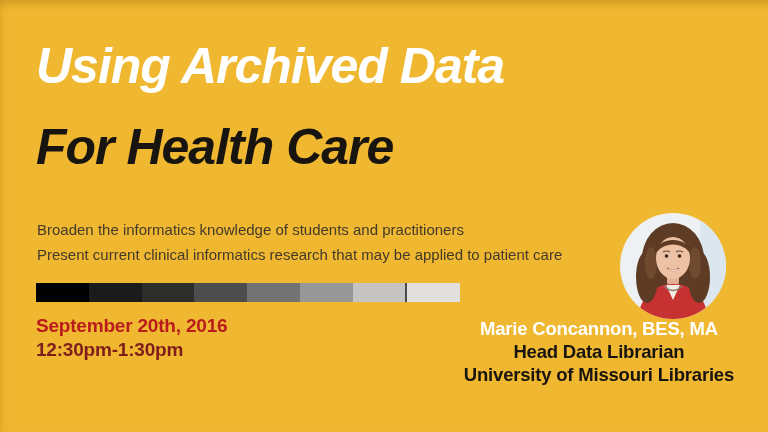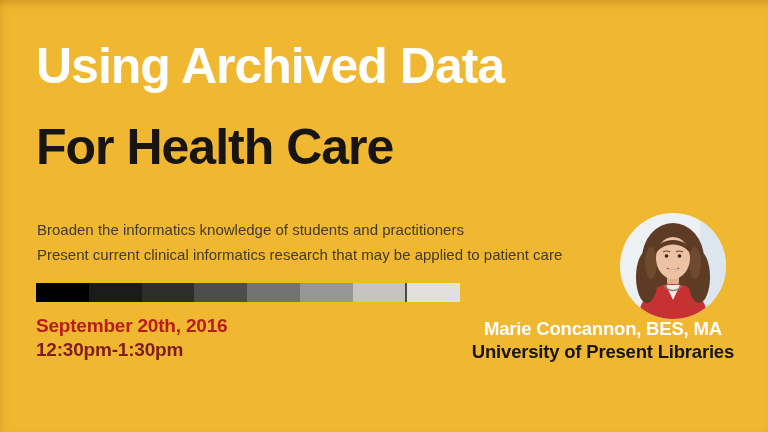--- a/index.html
+++ b/index.html
@@ -25,20 +25,21 @@
   }
 
   .title {
     position: absolute;
     left: 36px;
     top: 38px;
     font-size: 50px;
     font-weight: 800;
     line-height: 57px;
     letter-spacing: -1px;
+    font-style: italic;
   }
   .title-line-white { color: #FFFFFF; }
   .title-line-dark  { color: #18140F; margin-top: 24px; }
 
   .subtitle {
     position: absolute;
     left: 37px;
     top: 217px;
     font-size: 15px;
     line-height: 25px;
@@ -119,21 +120,22 @@
       <div class="seg" style="background: rgb(225, 224, 223);"></div>
     </div>
 
   <div class="schedule">
     <div class="date">September 20th, 2016</div>
     <div class="time">12:30pm-1:30pm</div>
   </div>
 
   <div class="speaker">
     <div class="name">Marie Concannon, BES, MA</div>
-    <div class="org">University of Present Libraries</div>
+    <div class="role">Head Data Librarian</div>
+    <div class="org">University of Missouri Libraries</div>
   </div>
 
   <div class="avatar">
     <svg viewBox="0 0 106 106" xmlns="http://www.w3.org/2000/svg">
 
       <rect x="0" y="0" width="106" height="106" fill="#EDF1F4"></rect>
       <rect x="80" y="0" width="26" height="106" fill="#DCE6EE"></rect>
 
       <ellipse cx="53" cy="46" rx="31" ry="36" fill="#5E3B25"></ellipse>
 

